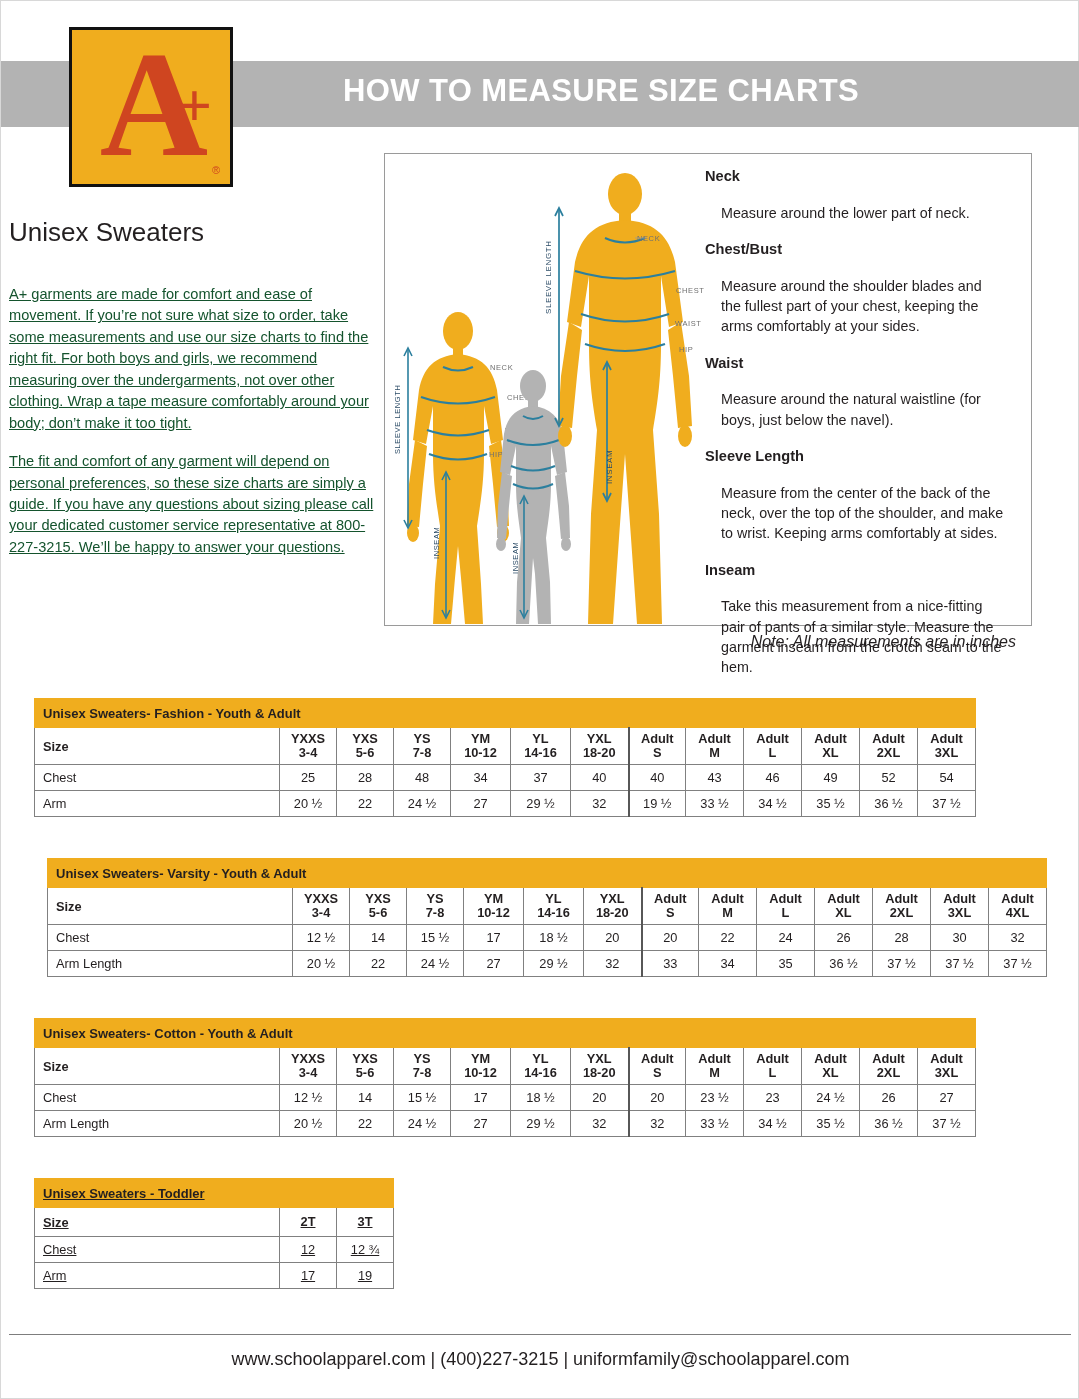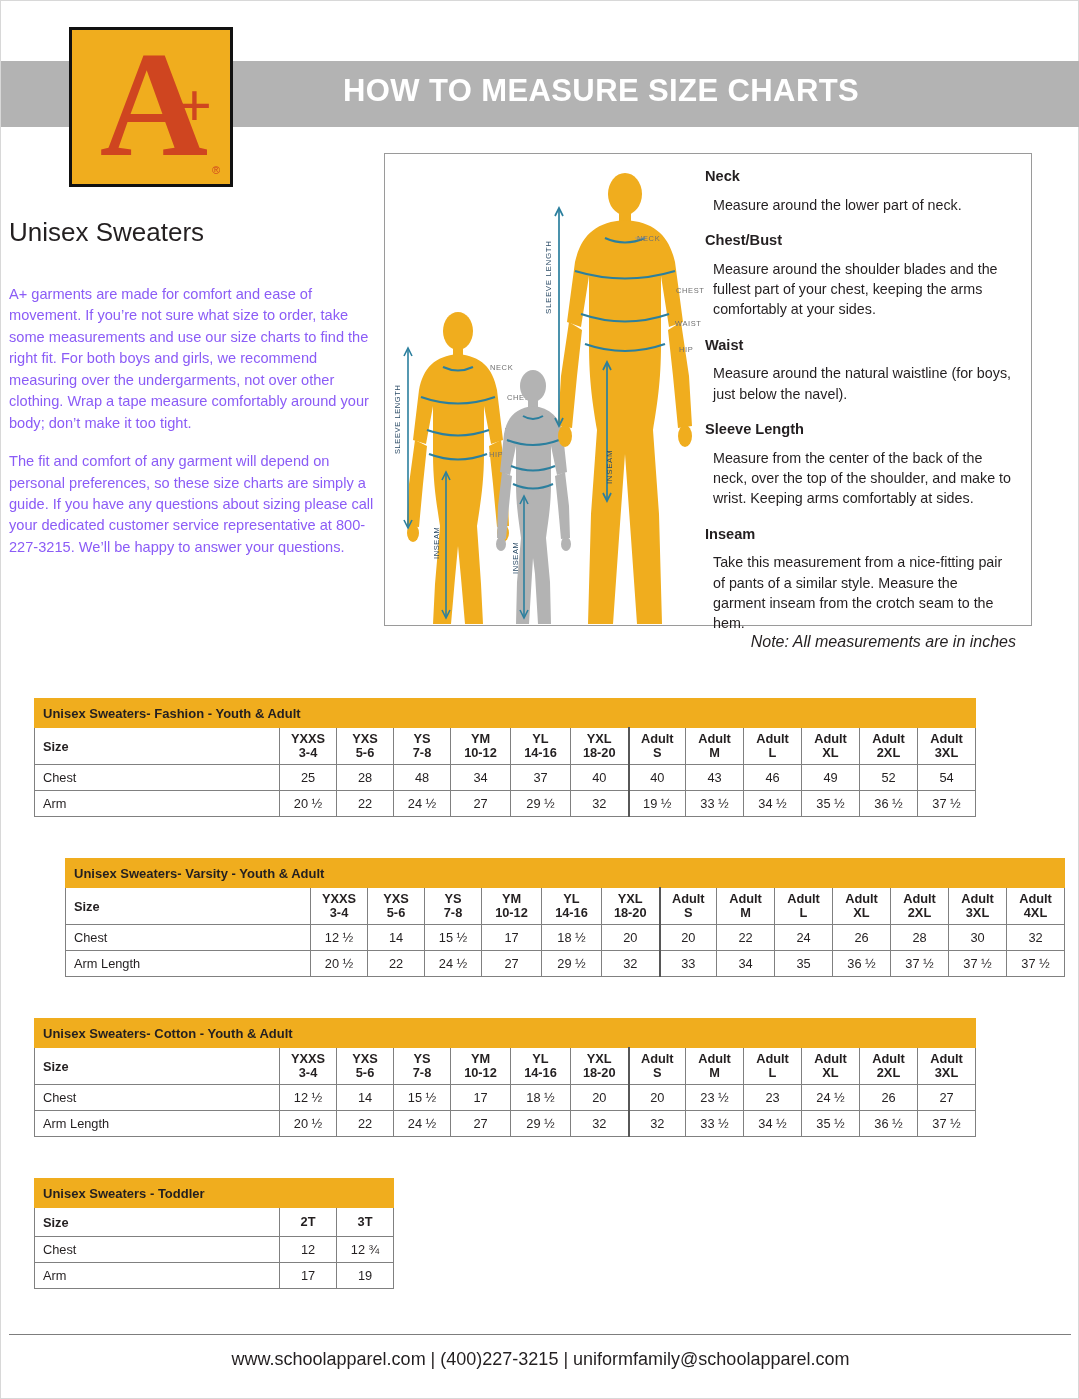--- a/index.html
+++ b/index.html
@@ -92,21 +92,22 @@
     font-size: 26px;
     color: #231f20;
   }
   .intro {
     position: absolute;
     left: 8px;
     top: 283px;
     width: 372px;
     font-size: 14.6px;
     line-height: 1.47;
-    color: #8b5cf6;
+    color: #14532d;
+    text-decoration: underline;
   }
   .intro p { margin: 0 0 17px 0; }
 
   
   .fig-panel {
     position: absolute;
     left: 383px;
     top: 152px;
     width: 648px;
     height: 473px;
@@ -124,21 +125,21 @@
     width: 315px;
     font-size: 14.3px;
     line-height: 1.42;
   }
   .instr h4 {
     margin: 0 0 1px 0;
     font-size: 14.6px;
     font-weight: bold;
   }
   .instr .blk { margin-bottom: 15px; }
-  .instr p { margin: 8px; }
+  .instr p { margin: 16px; }
 
   .note {
     position: absolute;
     left: 0;
     top: 632px;
     width: 1015px;
     text-align: right;
     font-style: italic;
     font-size: 16px;
     color: #231f20;
@@ -428,21 +429,21 @@
         <td>33 ½</td>
         <td>34 ½</td>
         <td>35 ½</td>
         <td>36 ½</td>
         <td>37 ½</td>
       </tr>
     </tbody>
       </table>
   </div>
 
-  <div class="tbl-wrap" style="left:42px; top:857px;padding-left:22px;">
+  <div class="tbl-wrap" style="left:24px; top:857px;padding-left:22px;">
     <table class="size">
       <colgroup>
         <col style="width:245px">
           <col style="width:57px">
           <col style="width:57px">
           <col style="width:57px">
         <col style="width:60px">
           <col style="width:60px">
           <col style="width:58px">
         <col style="width:57px">
@@ -572,21 +573,21 @@
         <td>33 ½</td>
         <td>34 ½</td>
         <td>35 ½</td>
         <td>36 ½</td>
         <td>37 ½</td>
       </tr>
     </tbody>
       </table>
   </div>
 
-  <div class="tbl-wrap" style="left:33px; top:1177px;">
+  <div class="tbl-wrap" style="left:33px; top:1177px;text-decoration:underline;">
     <table class="size">
       <colgroup>
         <col style="width:245px">
           <col style="width:57px">
           <col style="width:57px">
       </colgroup>
       <tbody>
           <tr class="cap">
         <td colspan="3">Unisex Sweaters - Toddler</td>
       </tr>

